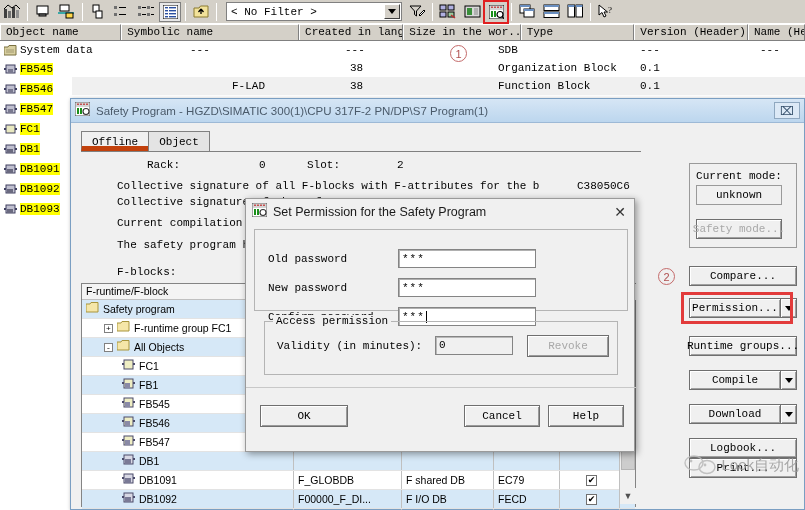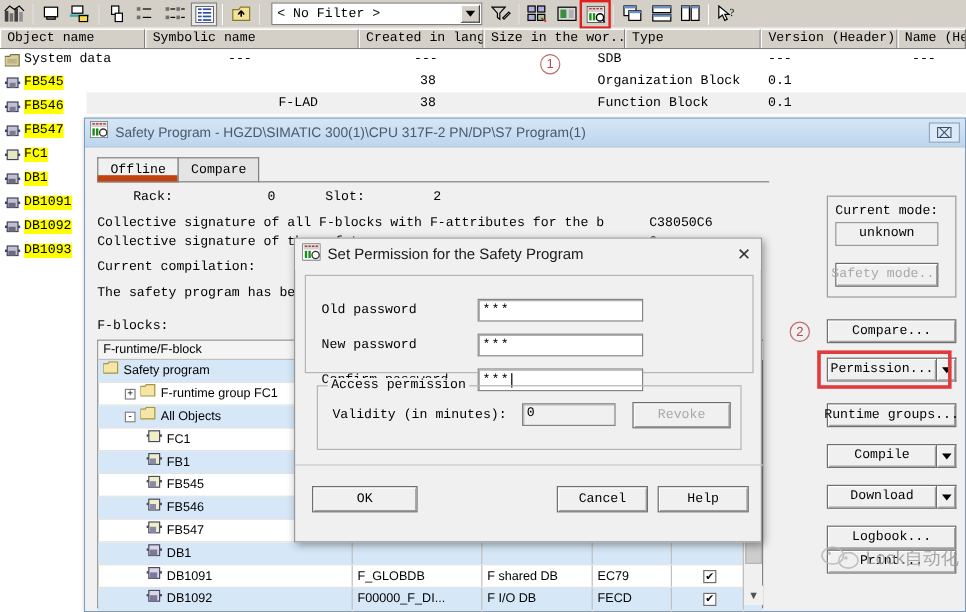--- a/index.html
+++ b/index.html
@@ -104,21 +104,21 @@
   .tabs { position:absolute; left:10px; top:8px; height:21px; display:flex; }
   .tab {
     height:21px; padding:0 10px; line-height:20px;
     font-family:"Liberation Mono", monospace; font-size:11px;
     border:1px solid #808080; border-bottom:none; background:#e4e4e4;
     margin-right:-1px;
   }
   .tab.active { background:#f0f0f0; border-bottom:6px solid #c2410c; }
   .tab-line { position:absolute; left:10px; top:28px; width:560px; height:1px; background:#808080;}
 
-  .info { position:absolute; font-family:"Liberation Mono", monospace; font-size:11px; color:#000; white-space:nowrap;}
+  .info { position:absolute; font-family:"Liberation Mono", monospace; font-size:11px; color:#000; white-space:nowrap;margin-left:36px;}
 
   
   .fb-panel {
     position:absolute; left:40px; top:162px; width:570px; height:222px;
     background:#fff; border:1px solid #848484;
   }
   .fb-hdr {
     height:16px; background:#f4f4f4; border-bottom:1px solid #c0c0c0;
     display:flex; font-size:10.5px; font-family:"Liberation Sans", sans-serif; color:#000;
   }
@@ -551,21 +551,21 @@
           </svg>
       </span>
       <span class="ttxt">Safety Program - HGZD\SIMATIC 300(1)\CPU 317F-2 PN/DP\S7 Program(1)</span>
       <span class="sp-close">⌧</span>
     </div>
 
     <div class="sp-body">
 
       <div class="tabs">
         <div class="tab active">Offline</div>
-        <div class="tab">Compare</div>
+        <div class="tab">Object</div>
       </div>
       <div class="tab-line"></div>
 
       <div class="info" style="left:40px; top:36px;">Rack:</div>
       <div class="info" style="left:152px; top:36px;">0</div>
       <div class="info" style="left:200px; top:36px;">Slot:</div>
       <div class="info" style="left:290px; top:36px;">2</div>
 
       <div class="info" style="left:10px; top:57px;">Collective signature of all F-blocks with F-attributes for the b</div>
       <div class="info" style="left:470px; top:57px;">C38050C6</div>

